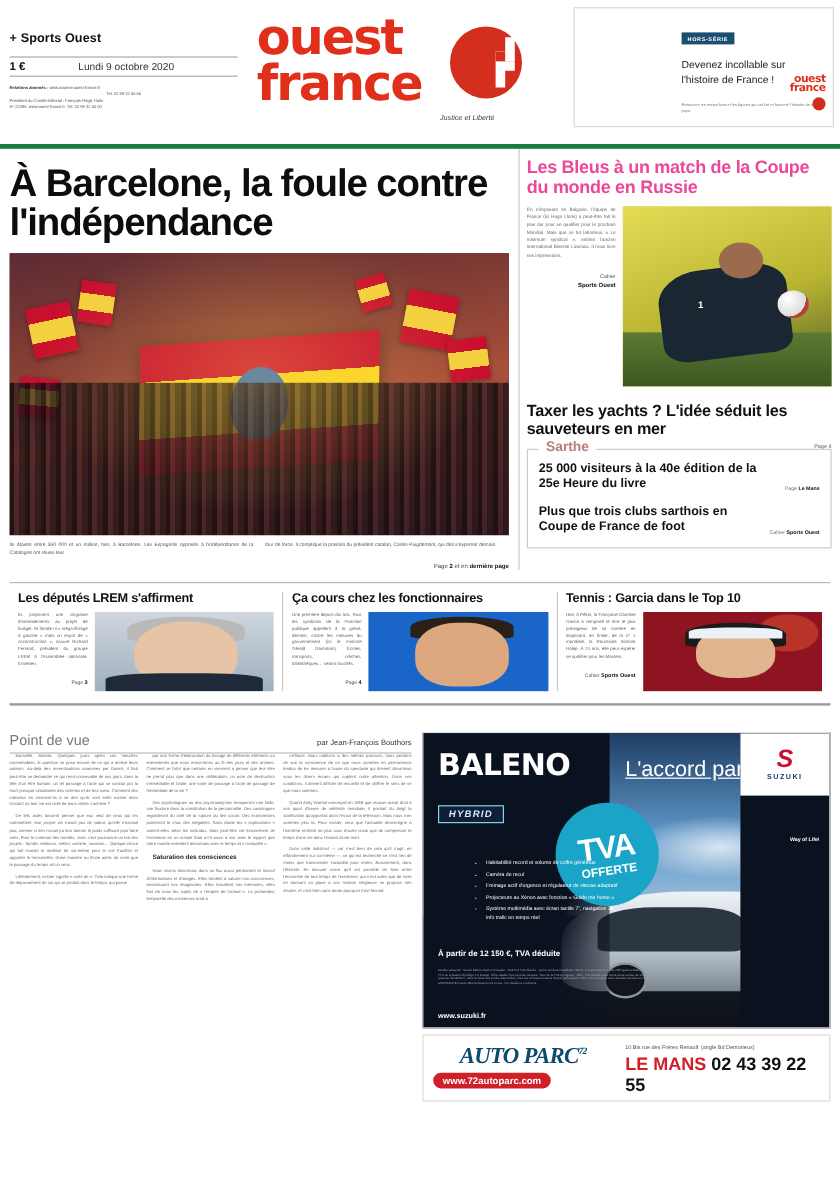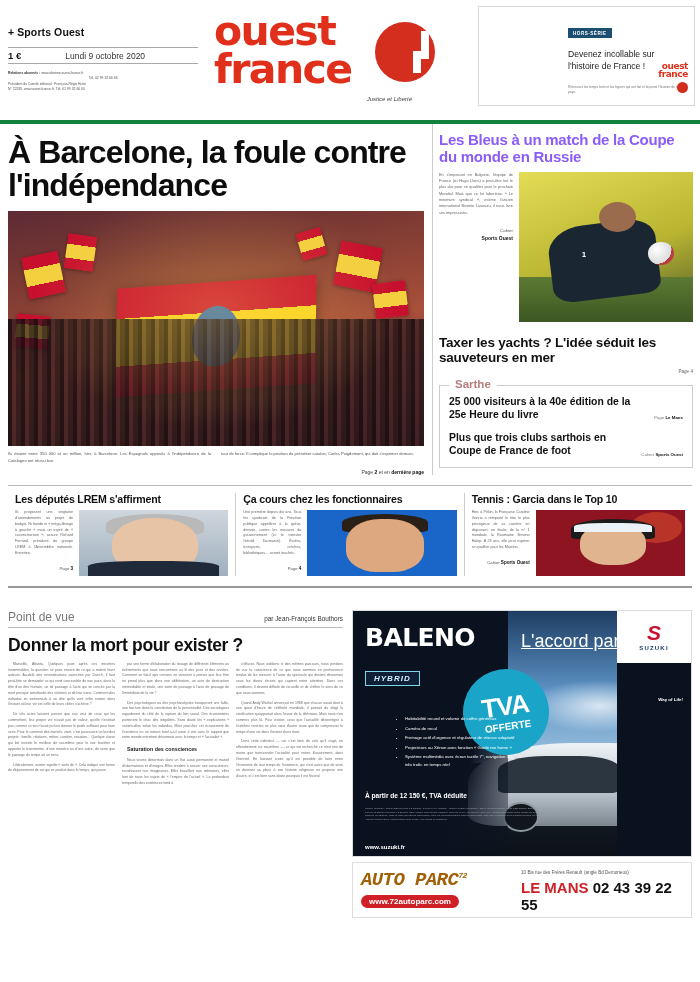--- a/index.html
+++ b/index.html
@@ -52,37 +52,37 @@
   .lp-flagbig:after{content:"";position:absolute;left:38%;top:22%;width:24%;height:56%;background:#2e6fb7;border-radius:50% 50% 45% 45%;}
   .sf{position:absolute;background:linear-gradient(#c8102e 0 30%,#f4d03f 30% 70%,#c8102e 70% 100%);box-shadow:0 1px 4px rgba(0,0,0,.4);}
   .lp-glow{position:absolute;inset:0;background:radial-gradient(ellipse at 50% 42%, rgba(255,200,90,.30), transparent 62%);}
 
   .lead-cap{display:flex;gap:10px;margin-top:5px;}
   .lead-cap p{font-size:4.1px;line-height:1.65;color:#555;margin:0;flex:1;text-align:justify;}
   .lead-ref{font-size:5px;color:#444;text-align:right;margin-top:4px;}
   .lead-ref b{color:#111;}
 
   
-  .r-title{font-size:15px;font-weight:bold;line-height:1.12;color:#8b5cf6;letter-spacing:-.25px;margin:0 0 6px 0;}
+  .r-title{font-size:15px;font-weight:bold;line-height:1.12;color:#ec4899;letter-spacing:-.25px;margin:0 0 6px 0;}
   .r-block{display:flex;gap:6px;}
   .r-text{width:74px;font-size:3.9px;line-height:1.62;color:#666;text-align:justify;}
   .r-text .cahier{display:block;margin-top:11px;text-align:right;font-size:4.4px;color:#555;}
   .r-text .cahier b{display:block;color:#111;font-size:5px;}
   .r-photo{flex:1;height:150px;position:relative;overflow:hidden;background:#d6cf3a;}
   .rp-bg{position:absolute;inset:0;background:linear-gradient(160deg,#e4dc55,#b9b531 55%,#4e5a2a);}
   .rp-grass{position:absolute;left:0;right:0;bottom:0;height:30%;background:linear-gradient(#5c7a33,#3d5722);}
   .rp-kit{position:absolute;left:18%;top:34%;width:62%;height:50%;background:#1b2633;border-radius:34% 26% 16% 20%;transform:rotate(-7deg);}
   .rp-head{position:absolute;left:46%;top:20%;width:21%;height:20%;background:#9a6c4d;border-radius:50%;}
   .rp-ball{position:absolute;right:11%;top:47%;width:15%;height:15%;border-radius:50%;background:radial-gradient(circle at 35% 32%,#fff,#dcdcdc 62%,#b03a3a 63%,#d9534f);}
   .rp-num{position:absolute;left:36%;top:52%;color:#fff;font-size:8px;font-weight:bold;}
 
   .r-h2{font-size:13.5px;font-weight:bold;line-height:1.15;color:#111;margin:13px 0 0 0;letter-spacing:-.2px;}
   .r-page{font-size:4.6px;color:#666;text-align:right;margin-top:3px;}
 
-  .sarthe-box{margin-top:11px;border:1px solid #ccc;padding:10px 9px 9px 9px;position:relative;}
+  .sarthe-box{border:1px solid #ccc;padding:10px 9px 9px 9px;position:relative;}
   .sarthe-lab{position:absolute;top:-8px;left:9px;background:#fff;padding:0 6px;color:#b87d7d;font-size:11.5px;font-weight:bold;}
   .sb-item{display:flex;align-items:flex-end;justify-content:space-between;gap:8px;}
   .sb-item + .sb-item{margin-top:11px;}
   .sb-h{font-size:10.4px;font-weight:bold;line-height:1.24;color:#111;}
   .sb-p{font-size:4.4px;color:#777;white-space:nowrap;padding-bottom:1px;}
   .sb-p b{color:#111;}
 
   
   .teasers{display:flex;border-top:1px solid #bbb;margin:10px 8px 0 8px;padding-top:7px;}
   .teaser{flex:1;padding:0 7px;box-sizing:border-box;}
@@ -141,21 +141,21 @@
   .bal-legal{position:absolute;left:12px;top:196px;right:10px;color:#9aa3ab;font-size:2.5px;line-height:1.5;text-align:justify;}
   .bal-site{position:absolute;left:12px;bottom:6px;color:#fff;font-size:6px;font-weight:bold;}
   .suz{position:absolute;right:0;top:0;width:74px;height:100%;background:#0a1220;}
   .suz-w{position:absolute;right:0;top:0;width:74px;height:52px;background:#fff;display:flex;flex-direction:column;align-items:center;justify-content:center;}
   .suz-s{color:#c8102e;font-size:21px;font-weight:bold;font-style:italic;line-height:1;}
   .suz-t{color:#1b3a6b;font-size:6px;font-weight:bold;letter-spacing:1.2px;margin-top:2px;}
   .suz-way{position:absolute;right:8px;top:86px;color:#fff;font-size:4.4px;font-weight:bold;}
 
   .autoparc{margin-top:5px;border:1px solid #ddd;height:56px;display:flex;align-items:center;padding:0 8px;box-sizing:border-box;background:#fff;}
   .ap-logo{width:150px;}
-  .ap-l1{color:#a16207;font-size:19px;font-weight:bold;font-style:italic;letter-spacing:-.6px;line-height:1;font-family:Liberation Mono, monospace;}
+  .ap-l1{color:#0c4a6e;font-size:19px;font-weight:bold;font-style:italic;letter-spacing:-.6px;line-height:1;font-family:Liberation Serif, serif;text-align:center;}
   .ap-l1 sup{font-size:8px;}
   .ap-l2{margin-top:3px;background:#cf2027;color:#fff;font-size:8px;font-weight:bold;border-radius:9px;padding:2px 8px;display:inline-block;}
   .ap-r{flex:1;padding-left:10px;}
   .ap-addr{font-size:7.4px;font-weight:bold;color:#111;}
   .ap-addr span{font-weight:normal;font-size:4.6px;color:#555;}
   .ap-tel{margin-top:3px;font-size:15px;font-weight:bold;color:#111;}
   .ap-tel .mans{color:#cf2027;}
 </style>
 </head>
 <body>
@@ -323,21 +323,20 @@
     </div>
   </div>
 
   <div class="lower">
 
     <div class="pdv">
       <div class="pdv-head">
         <div class="pdv-lab">Point de vue</div>
         <div class="pdv-by">par Jean-François Bouthors</div>
       </div>
-      <h2 class="pdv-title">Donner la mort pour exister ?</h2>
       <div class="pdv-cols">
         <div class="pdv-col">
           <p>Marseille, Atlanta. Quelques jours après ces meurtres innommables, la question se pose encore de ce qui a motivé leurs auteurs. Au-delà des revendications avancées par Daech, il faut peut-être se demander ce qui rend concevable de nos jours, dans la tête d'un être humain, un tel passage à l'acte qui se conclut par la mort presque simultanée des victimes et de leur tueur. Comment des individus en viennent-ils à se dire qu'ils vont enfin exister dans l'instant où leur vie est celle de leurs cibles s'achève ?</p>
           <p>De tels actes laissent penser que eux veut de ceux qui les commettent, leur propre vie n'avait pas de valeur, qu'elle n'existait pas, comme si rien n'avait pu leur donner le poids suffisant pour faire sens. Pour le commun des mortels, vivre, c'est poursuivre un but des projets : famille, relations, métier, carrière, vocation… Quelque chose qui fait investir le meilleur de soi-même pour le voir fructifier et apporter le transmettre, d'une manière ou d'une autre, de sorte que le passage du temps ait un sens.</p>
           <p>Littéralement, exister signifie « sortir de ». Cela indique une forme de dépassement de soi qui se produit dans le temps, qui passe</p>
         </div>
         <div class="pdv-col">
           <p>par une forme d'élaboration du tissage de différents éléments ou événements que nous rencontrons au fil des jours et des années. Comment se fait-il que certains en viennent à penser que leur être ne prend plus que dans une oblitération, un acte de destruction irrémédiable et totale, une sorte de passage à l'acte de passage de l'immédiate de la vie ?</p>
           <p>Des psychologues ou des psychanalystes évoqueront une faille, une fracture dans la constitution de la personnalité. Des sociologues regarderont du côté de la rupture du lien social. Des économistes pointeront le choc des inégalités. Sans doute les « explications » varient-elles selon les individus. Mais peut-être cet écrasement de l'existence en un instant fatal a-t-il aussi à voir avec le rapport que notre monde entretient désormais avec le temps et « l'actualité ».</p>
           <p class="pdv-sub">Saturation des consciences</p>

